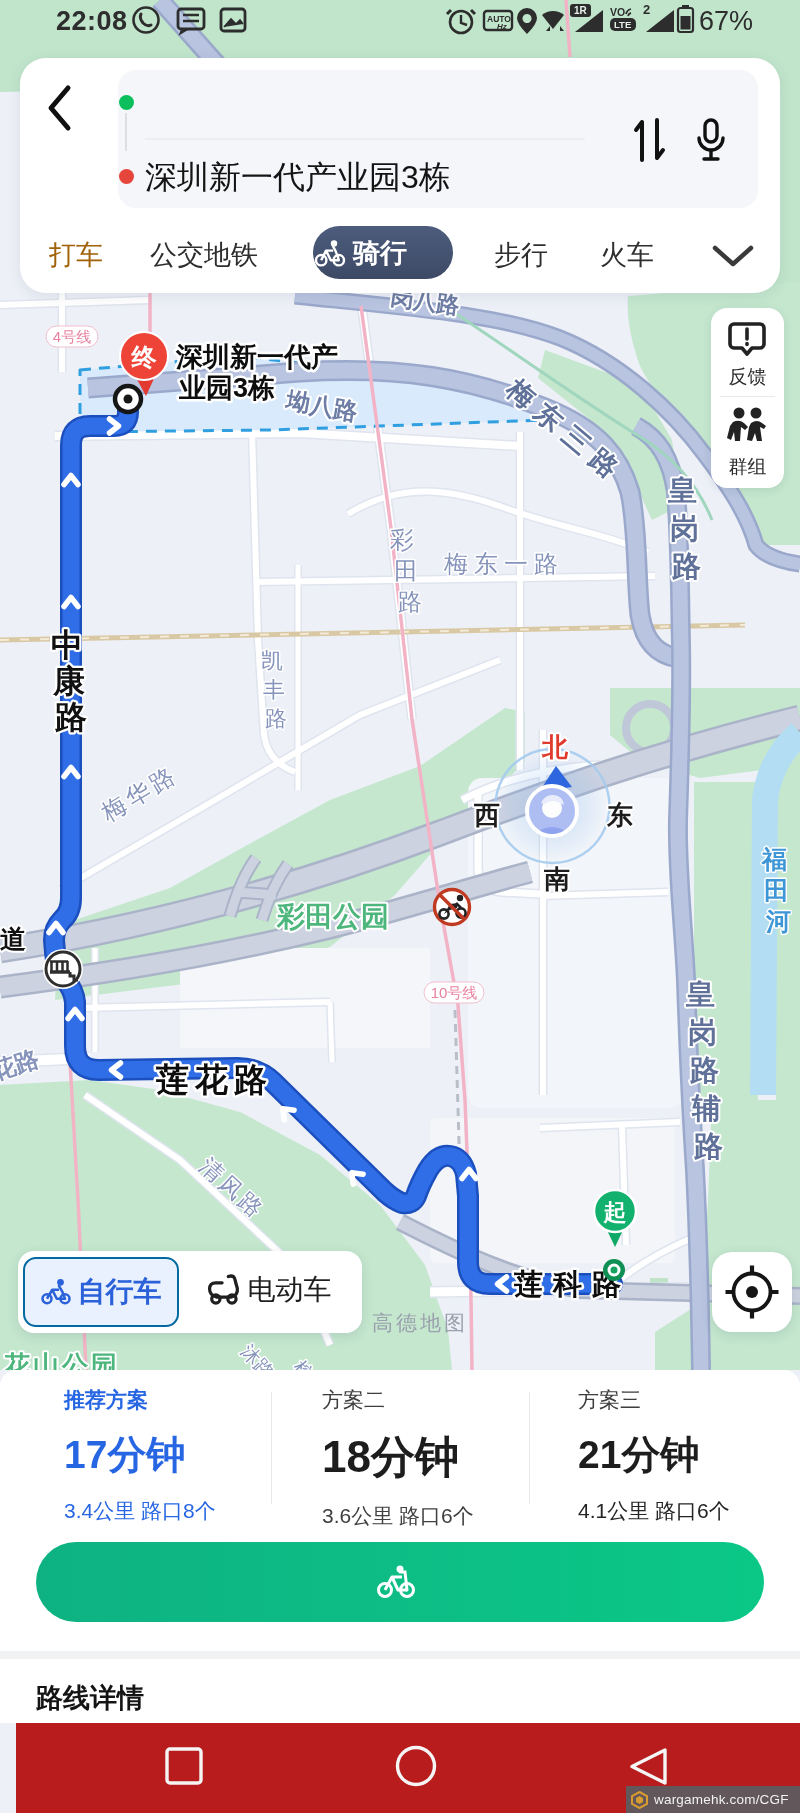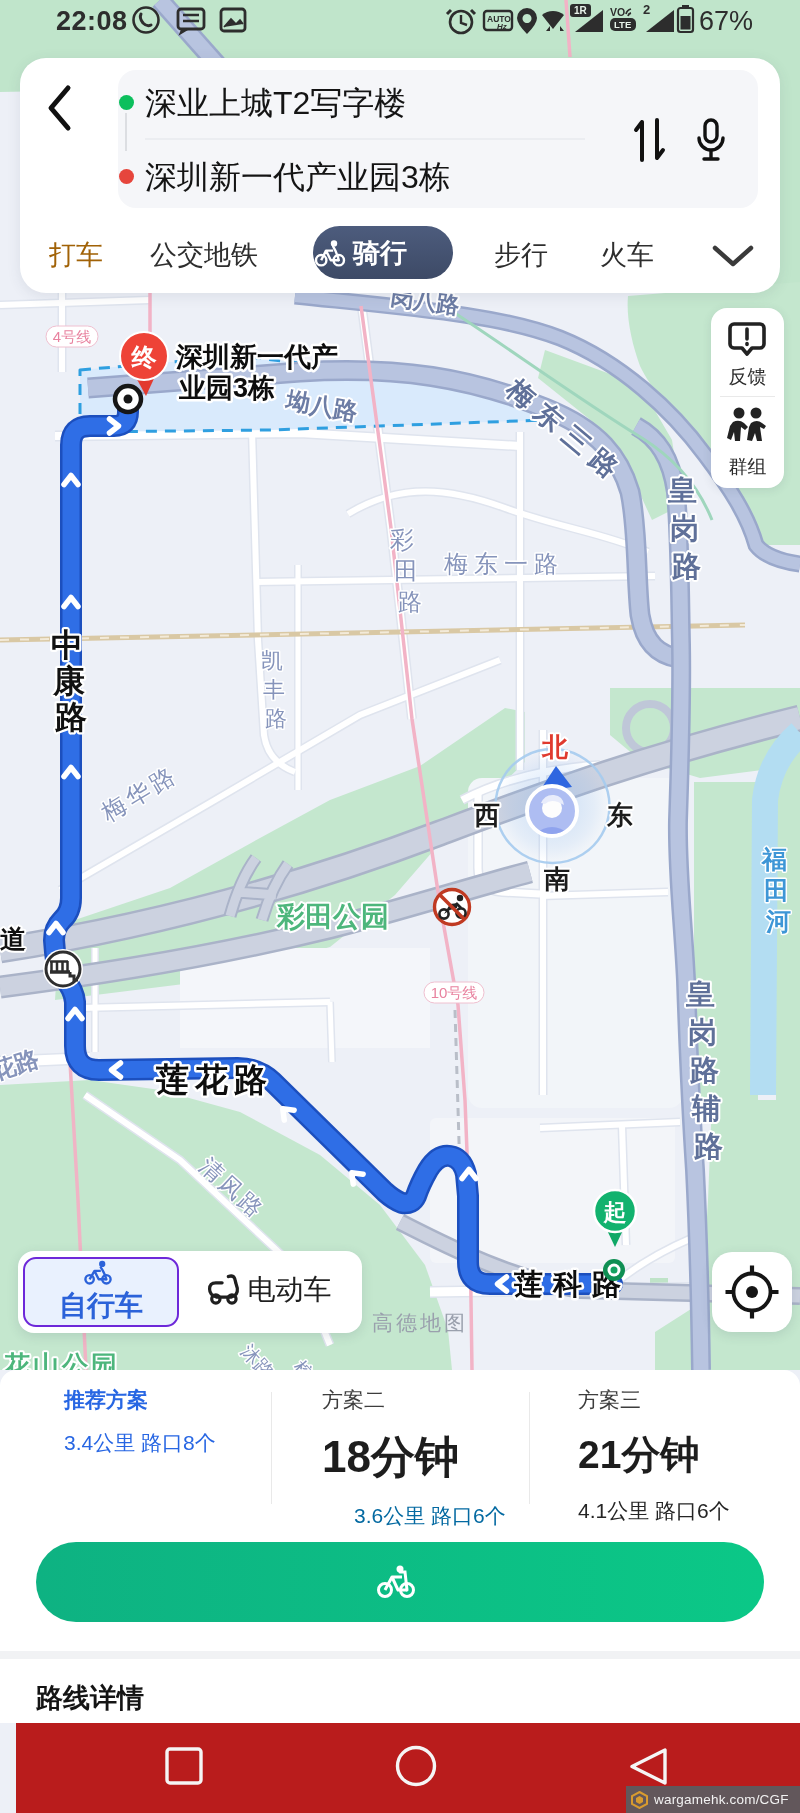--- a/index.html
+++ b/index.html
@@ -350,21 +350,20 @@
 <div class="abs" style="left:20px;top:58px;width:760px;height:235px;background:#fff;border-radius:26px;box-shadow:0 3px 14px rgba(60,70,90,0.10);">
 
   <svg class="abs" width="40" height="50" viewBox="0 0 40 50" style="left:22px;top:25px;">
     <path d="M 26,5 L 9,25 L 26,45" stroke="#111" stroke-width="5" fill="none" stroke-linecap="round" stroke-linejoin="round"></path>
   </svg>
 
   <div class="abs" style="left:98px;top:12px;width:640px;height:138px;background:#f5f6f9;border-radius:18px;"></div>
 
   <div class="abs" style="left:99px;top:37px;width:15px;height:15px;border-radius:50%;background:#0cbf5d;"></div>
 
-  <div class="abs" style="left:125px;top:24px;font-size:32px;color:#141414;font-weight:500;">深业上城T2写字楼</div>
 
   <div class="abs" style="left:105px;top:55px;width:2px;height:38px;background:#dcdee2;"></div>
 
   <div class="abs" style="left:125px;top:80px;width:440px;height:2px;background:#ebedf1;"></div>
 
   <div class="abs" style="left:99px;top:111px;width:15px;height:15px;border-radius:50%;background:#e6453c;"></div>
 
   <div class="abs" style="left:125px;top:98px;font-size:32px;color:#141414;font-weight:500;">深圳新一代产业园3栋</div>
 
   <svg class="abs" width="36" height="48" viewBox="0 0 36 48" style="left:612px;top:58px;">
@@ -426,21 +425,21 @@
       <path d="M 8,17 q 6,-3 11,1 l 4,4 l -3,3 l -4,-3 l -1,14 l -5,0 l -1,-9 l -3,8 l -4,-2 l 3,-12 Z"></path>
       <path d="M 26,18 q 6,-4 11,0 l 4,3 l -2,3 l -4,-2 l 2,14 l -5,0 l -2,-8 l -3,8 l -5,-1 l 2,-13 Z"></path>
     </g>
   </svg>
 
   <div class="abs" style="left:0;top:146px;width:73px;text-align:center;font-size:19px;color:#2c2c2c;">群组</div>
 </div>
 
 <div class="abs" style="left:18px;top:1251px;width:344px;height:82px;background:#fff;border-radius:16px;box-shadow:0 3px 12px rgba(60,70,90,0.14);">
 
-  <div class="abs" style="left:5px;top:6px;width:152px;height:66px;background:#e9f1fe;border:2px solid #6d28d9;border-radius:13px;display:flex;align-items:center;justify-content:center;flex-direction:column;">
+  <div class="abs" style="left:5px;top:6px;width:152px;height:66px;background:#e9f1fe;border:2px solid #0369a1;border-radius:13px;display:flex;align-items:center;justify-content:center;">
     <svg width="30" height="30" viewBox="0 0 40 40" style="margin-right:7px;">
       <g stroke="#2b62d9" stroke-width="3.4" fill="none">
         <circle cx="8" cy="29" r="6"></circle>
           <circle cx="32" cy="29" r="6"></circle>
         <path d="M 8,29 L 15,17 L 24,17 M 15,17 L 21,29 L 32,29" stroke-linejoin="round"></path>
         <path d="M 24,12 q 5,7 8,17" stroke-linecap="round"></path>
       </g>
       <circle cx="26" cy="7" r="4.5" fill="#2b62d9"></circle>
     </svg>
     <span style="font-size:28px;font-weight:bold;color:#2b62d9;">自行车</span>
@@ -466,29 +465,30 @@
       <path d="M 28,1.5 L 28,10 M 28,46 L 28,54.5 M 1.5,28 L 10,28 M 46,28 L 54.5,28" stroke-width="4.2"></path>
     </g>
     <circle cx="28" cy="28" r="6" fill="#151515"></circle>
   </svg>
 </div>
 
 <div class="abs" style="left:0;top:1370px;width:800px;height:353px;background:#fff;border-radius:16px 16px 0 0;">
 
   <div class="abs" style="left:64px;top:16px;width:200px;">
     <div style="font-size:21px;font-weight:bold;color:#2766e3;">推荐方案</div>
+    <div style="font-size:39px;font-weight:bold;color:#2766e3;margin-top:14px;">17分钟</div>
     <div style="font-size:21px;color:#2766e3;margin-top:15px;">3.4公里  路口8个</div>
   </div>
 
   <div class="abs" style="left:271px;top:22px;width:1px;height:112px;background:#e9e9e9;"></div>
 
   <div class="abs" style="left:322px;top:16px;width:200px;">
     <div style="font-size:21px;color:#3d3d3d;">方案二</div>
     <div style="font-size:44px;font-weight:bold;color:#1d1d1d;margin-top:14px;">18分钟</div>
-    <div style="font-size:21px;color:#0369a1;margin-top:15px;margin-left:32px;">3.6公里  路口6个</div>
+    <div style="font-size:21px;color:#404040;margin-top:15px;">3.6公里  路口6个</div>
   </div>
 
   <div class="abs" style="left:529px;top:22px;width:1px;height:112px;background:#e9e9e9;"></div>
 
   <div class="abs" style="left:578px;top:16px;width:210px;">
     <div style="font-size:21px;color:#3d3d3d;">方案三</div>
     <div style="font-size:39px;font-weight:bold;color:#1d1d1d;margin-top:14px;">21分钟</div>
     <div style="font-size:21px;color:#252525;margin-top:15px;">4.1公里  路口6个</div>
   </div>
 

